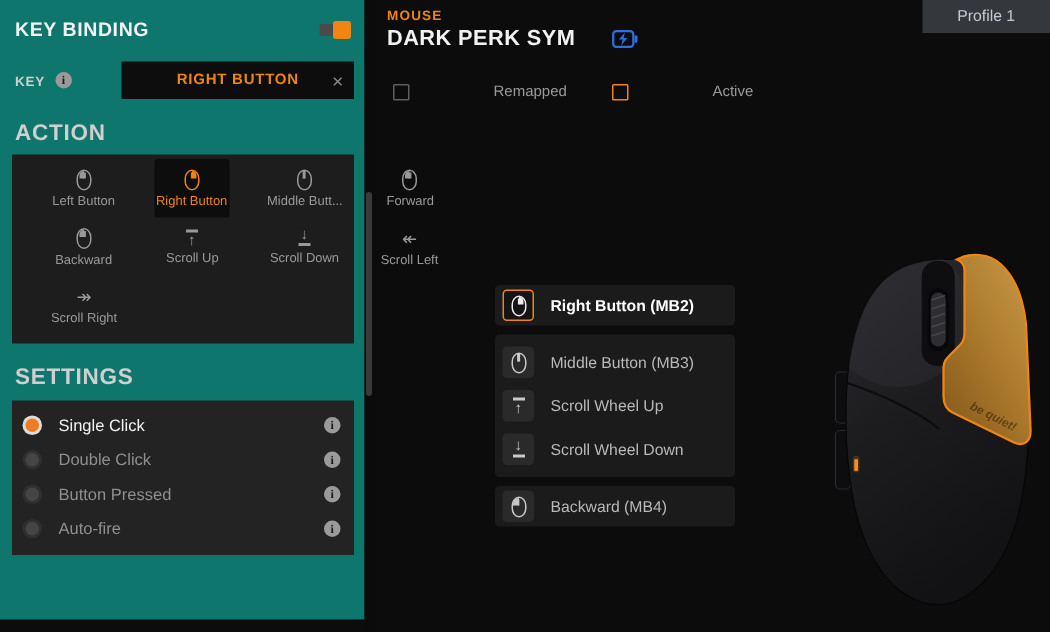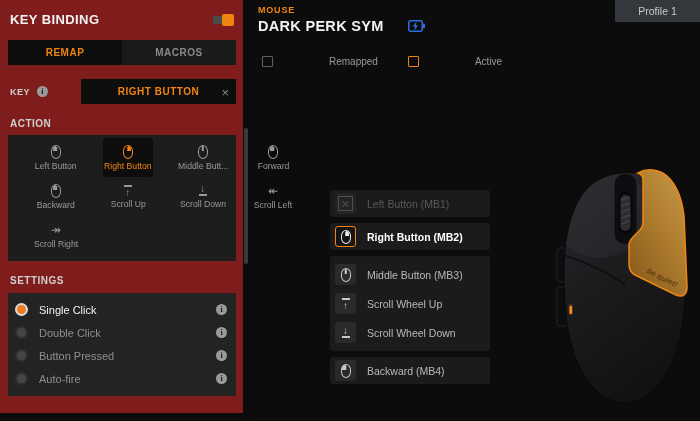--- a/index.html
+++ b/index.html
@@ -2,40 +2,40 @@
 <html><head>
 <meta charset="utf-8">
 <style>
   * { margin:0; padding:0; box-sizing:border-box; }
   html,body { width:700px; height:421px; }
   body {
     position:relative; overflow:hidden; background:#0c0c0c;
     font-family:"Liberation Sans", sans-serif; -webkit-font-smoothing:antialiased;
   }
   
-  .lp { position:absolute; left:0; top:0; width:243px; height:413px; background:#7f1d1d; }
+  .lp { position:absolute; left:0; top:0; width:243px; height:413px; background:#0f766e; }
   .lp-head { display:flex; justify-content:space-between; align-items:center; margin:12px 9px 0 10px; }
   .lp-title { color:#f2f2f2; font-size:13px; font-weight:bold; letter-spacing:.4px; }
   .toggle { position:relative; width:21px; height:12px; }
   .toggle .track { position:absolute; left:0; top:2px; width:14px; height:8px; background:#4a4a4a; border-radius:1px; }
   .toggle .knob { position:absolute; right:0; top:0; width:12px; height:12px; background:#f08514; border-radius:2px; }
   .tabs { display:flex; margin:13px 7px 0 8px; height:25px; }
   .tab { flex:1; display:flex; align-items:center; justify-content:center; font-size:10px; font-weight:bold; letter-spacing:.5px; cursor:pointer; }
   .tab.on  { background:#0d0d0d; color:#f08514; }
   .tab.off { background:#1a1a1a; color:#8a8a8a; }
   .frow { display:flex; align-items:center; margin:14px 7px 0 10px; }
   .flabel { width:71px; display:flex; align-items:center; gap:7px;
             color:#cfcfcf; font-size:9px; font-weight:bold; letter-spacing:.5px; }
   .key-input { flex:1; height:25px; background:#0d0d0d; display:flex; align-items:center; position:relative; cursor:pointer; }
   .key-input .kv { flex:1; text-align:center; color:#f08514; font-size:10px; font-weight:bold; letter-spacing:.5px; }
   .xbtn { position:absolute; right:7px; top:50%; transform:translateY(-50%); color:#8b8b8b; font-size:13px; line-height:1; cursor:pointer; }
   .select { flex:1; height:26px; background:#212123; display:flex; align-items:center; padding:0 9px; gap:9px; cursor:pointer; }
   .select .sv { color:#b5b5b5; font-size:11px; flex:1; }
   .chev { width:6px; height:6px; border-right:1.5px solid #9a9a9a; border-bottom:1.5px solid #9a9a9a; transform:rotate(45deg) translateY(-2px); }
-  .sec-label { margin:14px 7px 0 10px; color:#cfcfcf; font-size:10px; font-weight:bold; letter-spacing:.5px; }
+  .sec-label { margin:14px 7px 0 10px; color:#cfcfcf; font-size:15px; font-weight:bold; letter-spacing:.5px; }
   .agrid { margin:6px 7px 0 8px; background:#1d1d1d; display:grid; grid-template-columns:repeat(4,1fr); padding:3px 1px 6px; }
   .tile { height:39px; display:flex; flex-direction:column; align-items:center; justify-content:center; gap:3px;
           color:#999; font-size:9px; cursor:pointer; border-radius:2px; text-align:center;margin-left:24px; }
   .tile .tl { line-height:1; white-space:nowrap; transform:scale(.96); }
   .tile.sel { background:#0d0d0d; color:#f08514; }
   .sbox { margin:7px 7px 0 8px; background:#232323; padding:5px 9px 6px; }
   .srow { height:23px; display:flex; align-items:center; cursor:pointer; }
   .radio { width:9px; height:9px; border-radius:50%; background:#454545; box-shadow:0 0 0 2px #303030; }
   .srow.on .radio { background:#f07c1d; box-shadow:0 0 0 2px #dcdcdc; }
   .srow .sl { flex:1; margin-left:13px; font-size:11px; color:#8f8f8f; }
@@ -93,24 +93,20 @@
 
 <div class="lp">
   <div class="lp-head">
     <div class="lp-title">KEY BINDING</div>
     <div class="toggle">
       <div class="track"></div>
       <div class="knob"></div>
     </div>
   </div>
 
-  <div class="tabs">
-    <div class="tab on">REMAP</div>
-    <div class="tab off">MACROS</div>
-  </div>
 
   <div class="frow">
     <div class="flabel">
       <span>KEY</span>
       <span class="info g-i"></span>
     </div>
     <div class="key-input">
       <span class="kv">RIGHT BUTTON</span>
       <span class="xbtn">×</span>
     </div>
@@ -211,26 +207,20 @@
   </div>
   <div class="chk accent">
     <span class="box"></span>
     <span class="cl">Active</span>
   </div>
 </div>
 
 <div class="profile">Profile 1</div>
 
 <div class="blist">
-  <div class="brow dis">
-    <span class="ibox">
-        <span class="blockico"></span>
-      </span>
-    <span class="blabel">Left Button (MB1)</span>
-  </div>
   <div class="brow sel">
     <span class="ibox">
         <span class="mico fr"></span>
       </span>
     <span class="blabel">Right Button (MB2)</span>
   </div>
   <div class="bgroup">
     <div class="brow">
       <span class="ibox">
           <span class="mico fm"></span>

